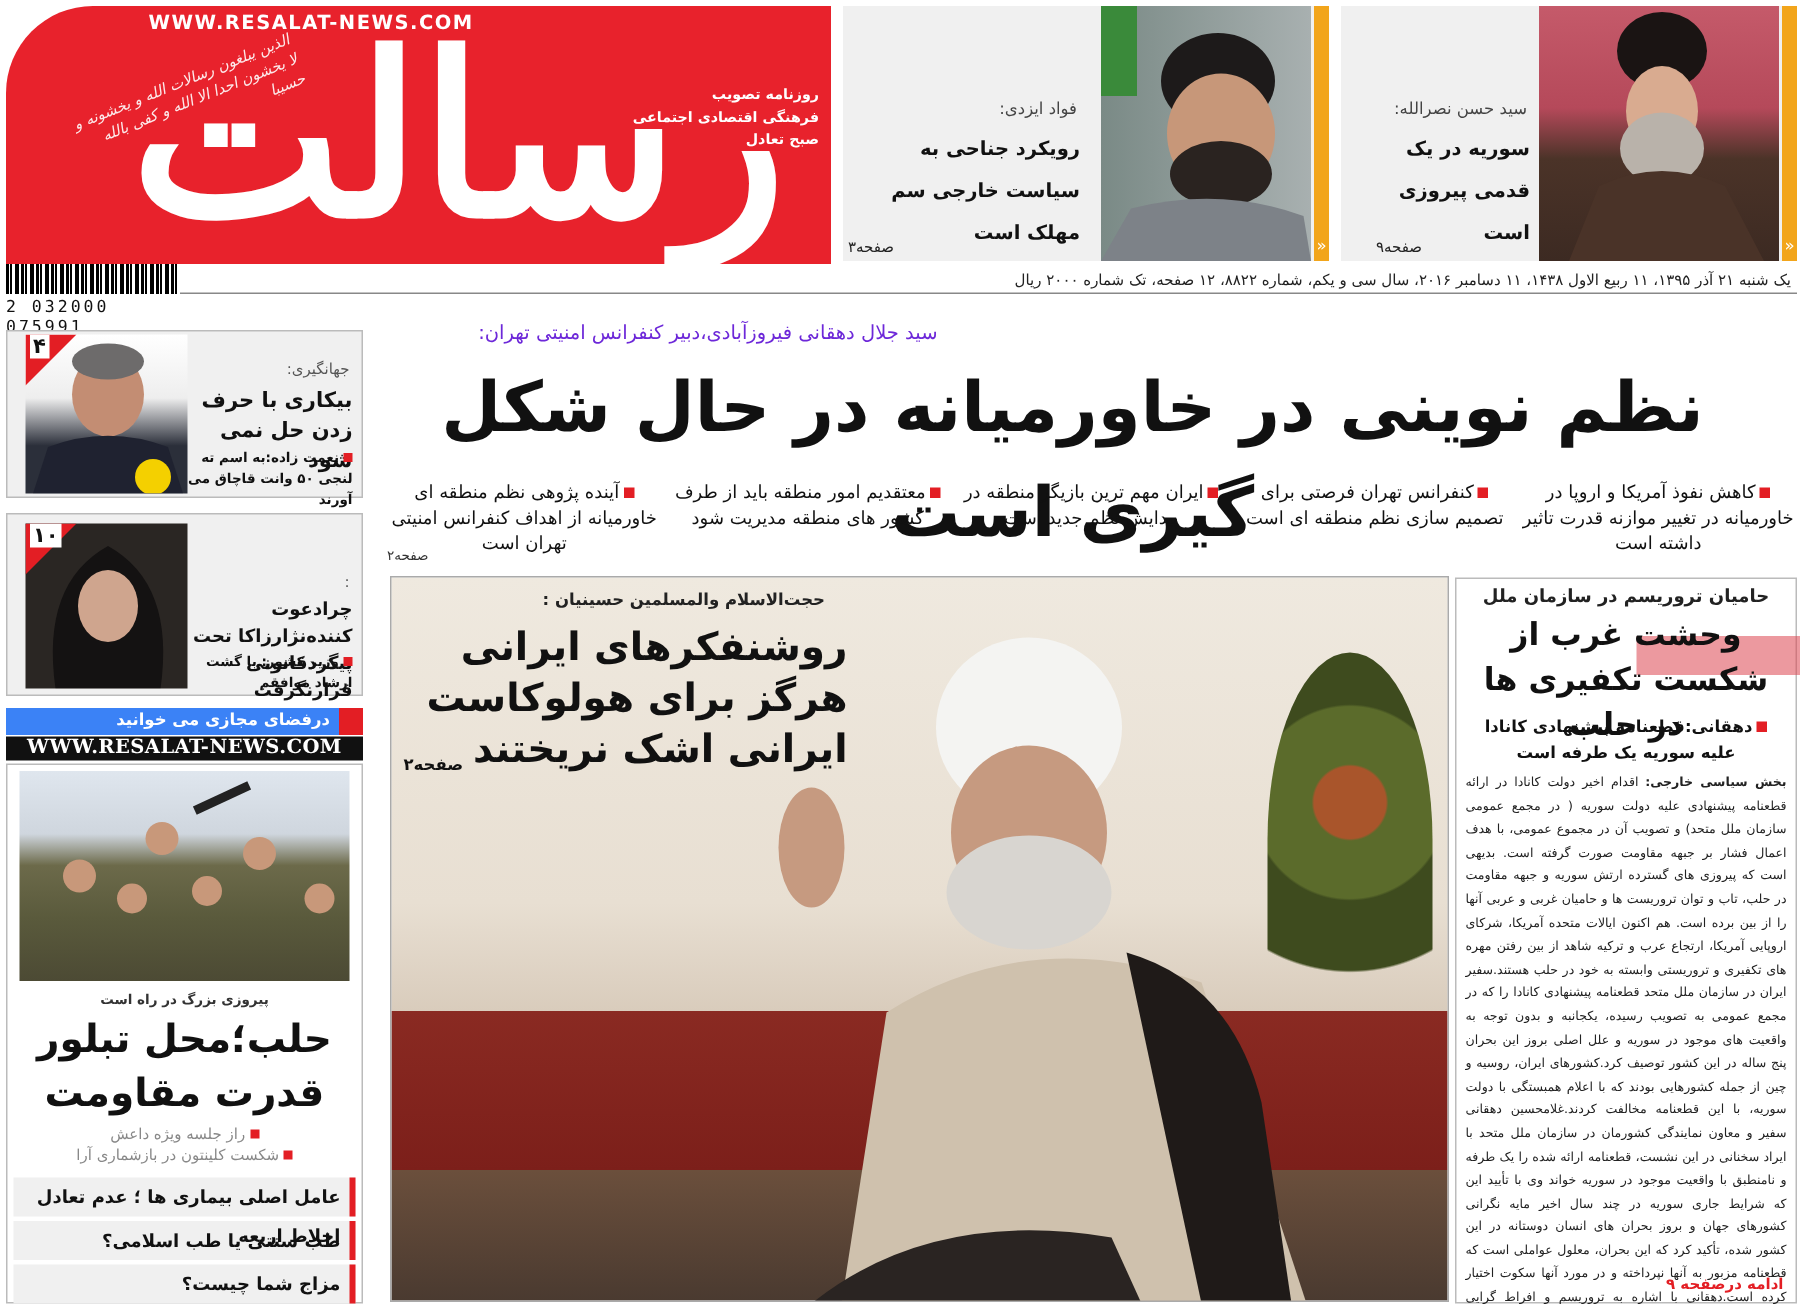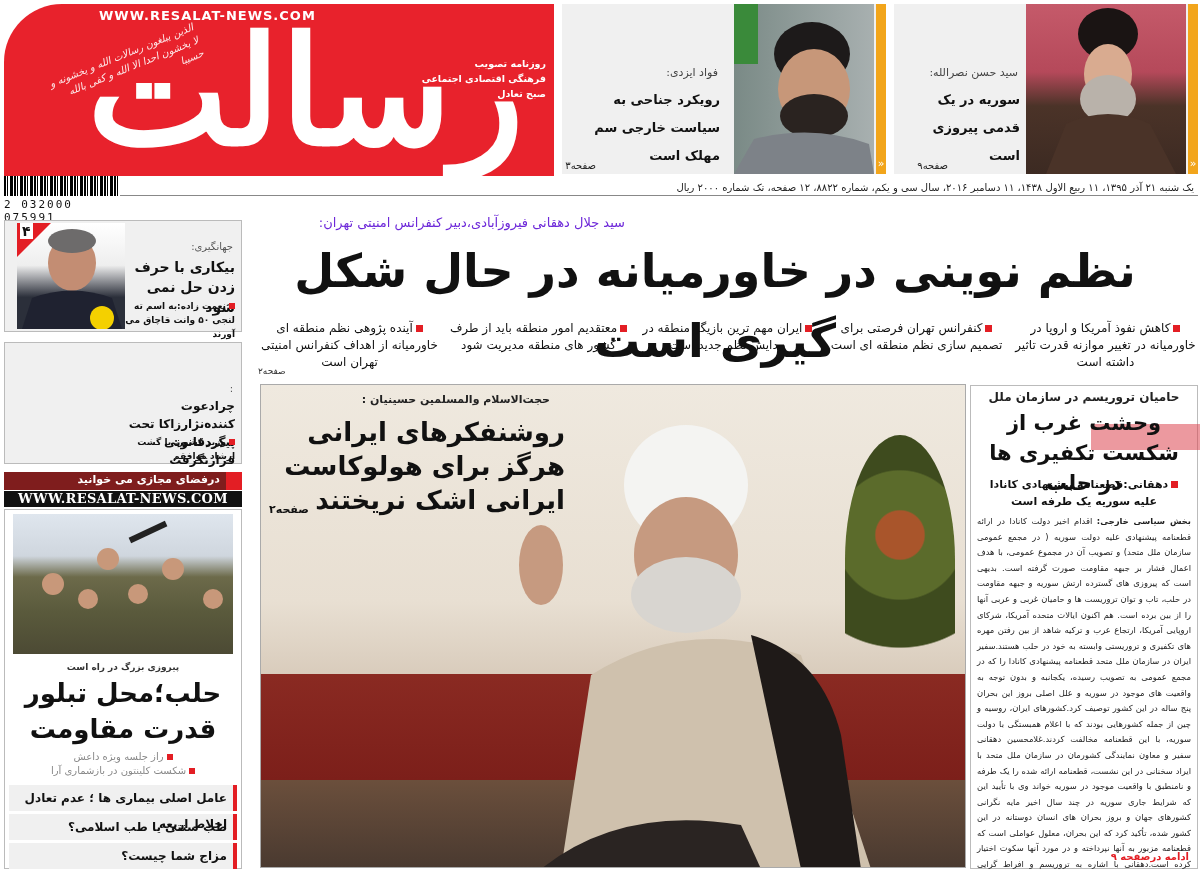--- a/index.html
+++ b/index.html
@@ -57,21 +57,21 @@
   
   .lbox { left: 4px; width: 238px; border: 1px solid #bbb; background: #f0f0f0; }
   .lbox .ph { position: absolute; left: 12px; top: 8px; width: 108px; height: 110px; background: #ddd; overflow: hidden; }
   .lbox .corner { position: absolute; left: 0; top: 0; width: 0; height: 0; border-top: 34px solid #e31e24; border-right: 34px solid transparent; }
   .lbox .num { position: absolute; left: 3px; top: 0; font-size: 14px; font-weight: bold; color: #111; background: #fff; padding: 0 2px; }
   .lbox .kick { position: absolute; right: 8px; font-size: 10px; color: #555; }
   .lbox .hl { position: absolute; right: 6px; width: 120px; font-size: 14px; font-weight: bold; line-height: 20px; text-align: right; }
   .lbox .sub { position: absolute; right: 6px; width: 120px; font-size: 9px; font-weight: bold; line-height: 14px; text-align: right; }
   .lbox .sub .sq { display: inline-block; width: 6px; height: 6px; background: #e31e24; margin-left: 3px; }
 
-  .webbar { left: 4px; top: 472px; width: 238px; height: 18px; background: #7f1d1d; }
+  .webbar { left: 4px; top: 472px; width: 238px; height: 18px; background: #3b82f6; }
   .webbar .red { position: absolute; right: 0; top: 0; width: 16px; height: 18px; background: #e31e24; }
   .webbar .txt { position: absolute; right: 22px; top: 1px; color: #fff; font-size: 11px; font-weight: bold; }
   .weburl { left: 4px; top: 491px; width: 238px; height: 16px; background: #111; color: #fff; font-family: "DejaVu Serif", serif; font-size: 13px; font-weight: bold; text-align: center; line-height: 16px; direction: ltr; letter-spacing: .3px; }
 
   .lbig { left: 4px; top: 509px; width: 238px; height: 360px; border: 1px solid #bbb; }
   .soldiers { left: 8px; top: 4px; width: 220px; height: 140px; background: linear-gradient(180deg,#dfe6ee 0%,#cfd6de 30%,#6c6a4a 45%,#5a5a3c 70%,#4c4a34 100%); }
   .lb-kick { right: 0; left: 0; top: 152px; text-align: center; font-size: 9px; font-weight: bold; color: #333; }
   .lb-head { right: 0; left: 0; top: 165px; text-align: center; font-size: 26px; line-height: 36px; font-weight: 900; }
   .lb-sub { right: 20px; left: 20px; top: 240px; text-align: center; font-size: 10px; line-height: 14px; color: #888; }
   .lb-sub .sq { display: inline-block; width: 6px; height: 6px; background: #e31e24; margin-left: 3px; }
@@ -175,20 +175,28 @@
     </svg>
     <div class="corner"></div>
     <div class="num">۴</div>
   </div>
   <div class="kick" style="top:20px;">جهانگیری:</div>
   <div class="hl" style="top:36px;">بیکاری با حرف زدن حل نمی شود</div>
   <div class="sub" style="top:78px;"><span class="sq"></span><span>نعمت زاده:به اسم ته لنجی ۵۰ وانت قاچاق می آورند</span></div>
 </div>
 
 <div class="abs lbox" style="top:342px; height:122px;">
+  <div class="ph" style="top:6px; height:110px; background:#2a2623;">
+    <svg width="108" height="110" viewBox="0 0 108 110">
+      <path d="M20 110 Q10 40 55 15 Q100 40 90 110 Z" fill="#141212"></path>
+      <ellipse cx="55" cy="55" rx="20" ry="24" fill="#cfa58e"></ellipse>
+    </svg>
+    <div class="corner"></div>
+    <div class="num">۱۰</div>
+  </div>
   <div class="kick" style="top:40px;">:</div>
   <div class="hl" style="top:54px; font-size:12px; line-height:18px;">چرادعوت کننده‌نژارزاکا تحت پیگردقانونی قرارنگرفت</div>
   <div class="sub" style="top:92px;"><span class="sq"></span><span>وزیر کشور: با گشت ارشاد موافقم</span></div>
 </div>
 
 <div class="abs webbar">
   <div class="red"></div>
   <div class="txt">درفضای مجازی می خوانید</div>
 </div>
 <div class="abs weburl">WWW.RESALAT-NEWS.COM</div>

